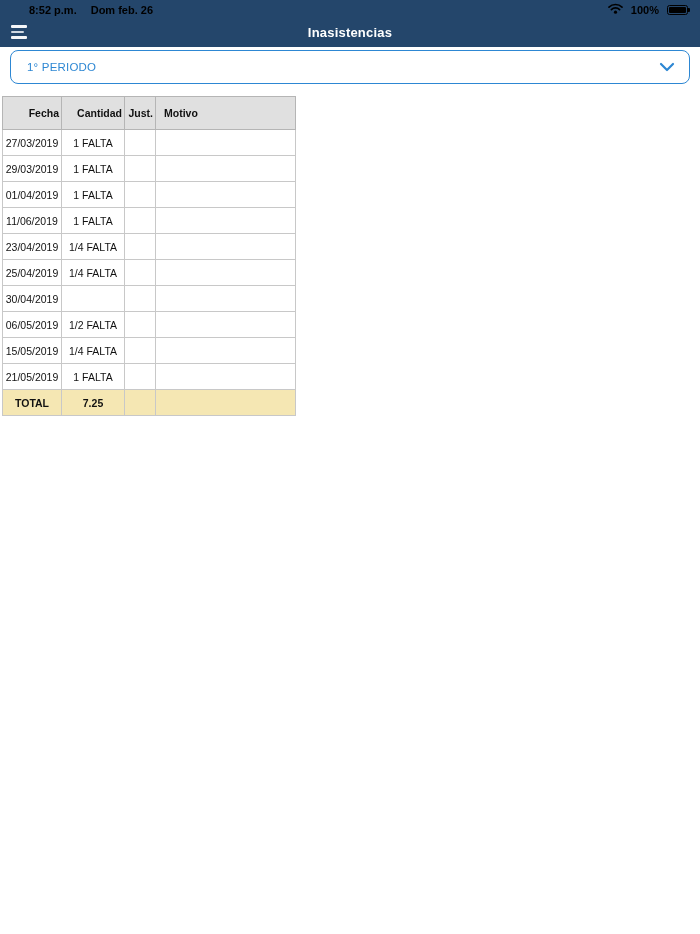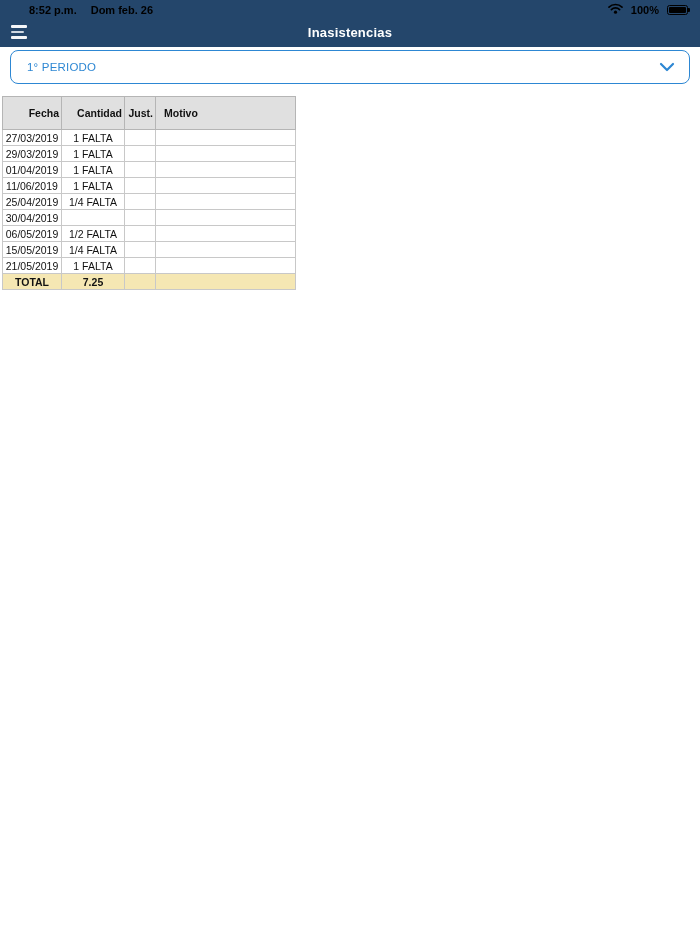--- a/index.html
+++ b/index.html
@@ -66,21 +66,21 @@
     font-size:10.5px;color:#111;
     table-layout:fixed;width:293px;
   }
   table.absences th{
     background:#E0E0E0;border:1px solid #B5B5B5;
     height:33px;font-size:10.5px;font-weight:700;text-align:right;
     padding:0 2px;box-sizing:border-box;
   }
   table.absences th.col-motivo{text-align:left;padding-left:8px;}
   table.absences td{
-    border:1px solid #C8C8C8;height:16px;padding:0 2px;
+    border:1px solid #C8C8C8;height:26px;padding:0 2px;
     text-align:center;background:#fff;box-sizing:border-box;
   }
   table.absences td.cell-motivo{text-align:left;padding-left:8px;}
   table.absences tr.total-row td{
     background:#F5E7B3;font-weight:700;border-color:#C8C8C8;
   }
   .w-fecha{width:59px;} .w-cantidad{width:63px;} .w-just{width:31px;} .w-motivo{width:140px;}
 </style>
 </head>
 <body>
@@ -160,20 +160,26 @@
         <td></td>
         <td class="cell-motivo"></td>
       </tr>
       <tr>
         <td>11/06/2019</td>
         <td>1 FALTA</td>
         <td></td>
         <td class="cell-motivo"></td>
       </tr>
       <tr>
+        <td>23/04/2019</td>
+        <td>1/4 FALTA</td>
+        <td></td>
+        <td class="cell-motivo"></td>
+      </tr>
+      <tr>
         <td>25/04/2019</td>
         <td>1/4 FALTA</td>
         <td></td>
         <td class="cell-motivo"></td>
       </tr>
       <tr>
         <td>30/04/2019</td>
         <td></td>
         <td></td>
         <td class="cell-motivo"></td>

